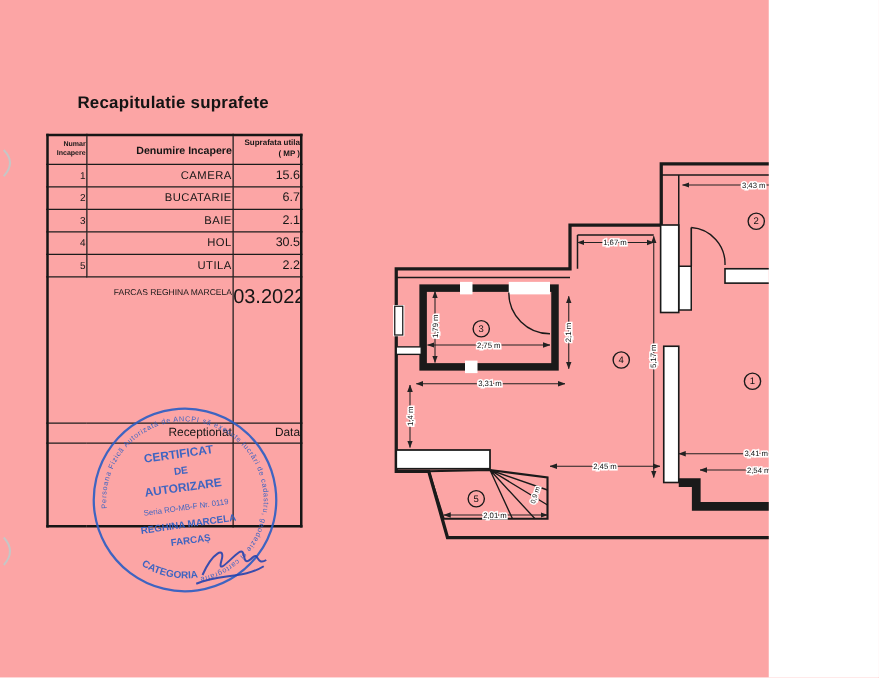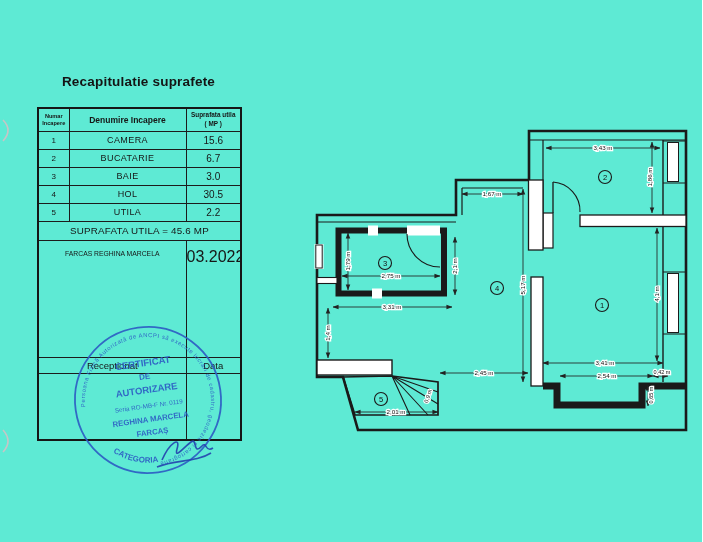--- a/index.html
+++ b/index.html
@@ -1,23 +1,23 @@
 <!DOCTYPE html>
 <html><head>
 <meta charset="utf-8">
 <style>
   html,body{margin:0;padding:0;background:#ffffff;}
-  #page{position:relative;width:702px;height:542px;background:#5eead4;overflow:hidden;
+  #page{position:relative;width:615px;height:542px;background:#fca5a5;overflow:hidden;
         font-family:"Liberation Sans",sans-serif;color:#161616;}
   
   #doc-title{position:absolute;left:37px;top:74px;width:203px;text-align:center;
              font-size:13.5px;font-weight:bold;letter-spacing:.2px;color:#141414;}
   #recap-table{position:absolute;left:37px;top:107px;width:203px;border-collapse:collapse;
                table-layout:fixed;}
-  #recap-table td{border:1.4px solid #1c1c1c;padding:0;text-align:center;vertical-align:middle;
+  #recap-table td{border:1.4px solid #1c1c1c;padding:0;text-align:right;vertical-align:middle;
                   overflow:hidden;color:#161616;}
   #recap-table{border:2.2px solid #161616;}
   .h-num{font-size:5.6px;line-height:1.25;font-weight:bold;}
   .h-name{font-size:8.5px;font-weight:bold;}
   .h-area{font-size:6.4px;line-height:1.3;font-weight:bold;}
   .c-num{font-size:8px;}
   .c-name{font-size:9px;letter-spacing:.4px;}
   .c-area{font-size:10px;}
   .c-total{font-size:9.8px;letter-spacing:.2px;}
   .c-sec{font-size:9.5px;}
@@ -73,34 +73,31 @@
       <td class="c-area">15.6</td>
     </tr>
     <tr style="height:18px">
       <td class="c-num">2</td>
       <td class="c-name">BUCATARIE</td>
       <td class="c-area">6.7</td>
     </tr>
     <tr style="height:18px">
       <td class="c-num">3</td>
       <td class="c-name">BAIE</td>
-      <td class="c-area">3.0</td>
+      <td class="c-area">2.1</td>
     </tr>
     <tr style="height:18px">
       <td class="c-num">4</td>
       <td class="c-name">HOL</td>
       <td class="c-area">30.5</td>
     </tr>
     <tr style="height:18px">
       <td class="c-num">5</td>
       <td class="c-name">UTILA</td>
       <td class="c-area">2.2</td>
-    </tr>
-    <tr style="height:19px">
-      <td class="c-total" colspan="3">SUPRAFATA UTILA = 45.6 MP</td>
     </tr>
     <tr style="height:117px">
       <td class="c-exec-name" colspan="2">FARCAS REGHINA MARCELA</td>
       <td class="c-exec-date">03.2022</td>
     </tr>
     <tr style="height:16px">
       <td class="c-sec" colspan="2">Receptionat</td>
       <td class="c-sec">Data</td>
     </tr>
     <tr style="height:67px">

